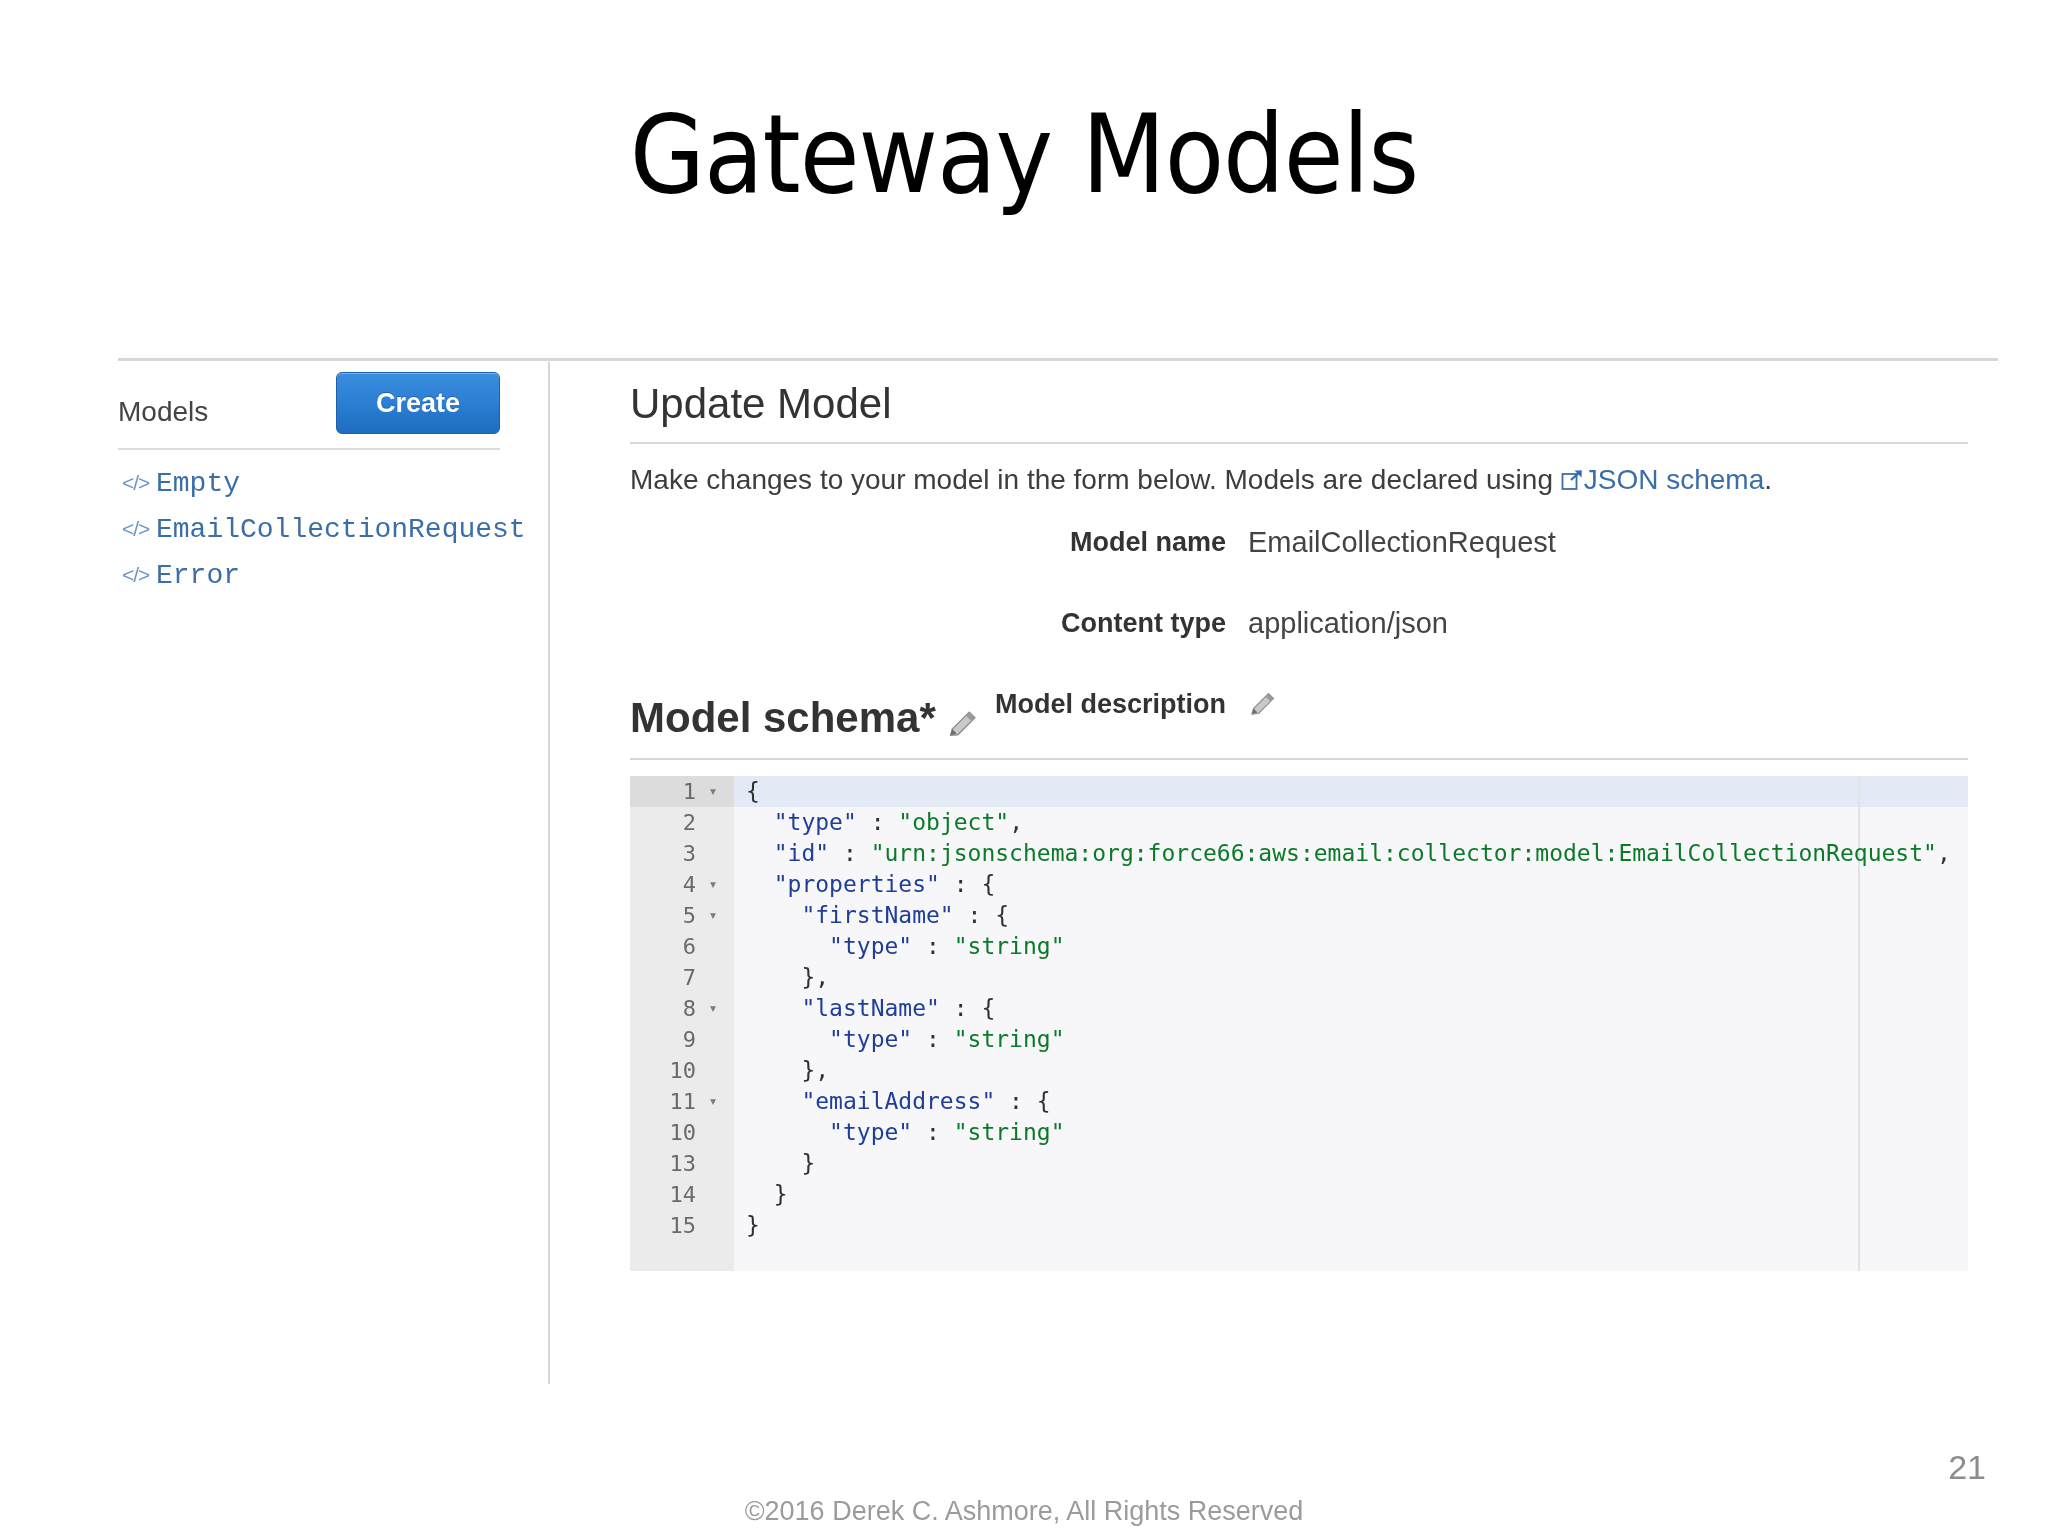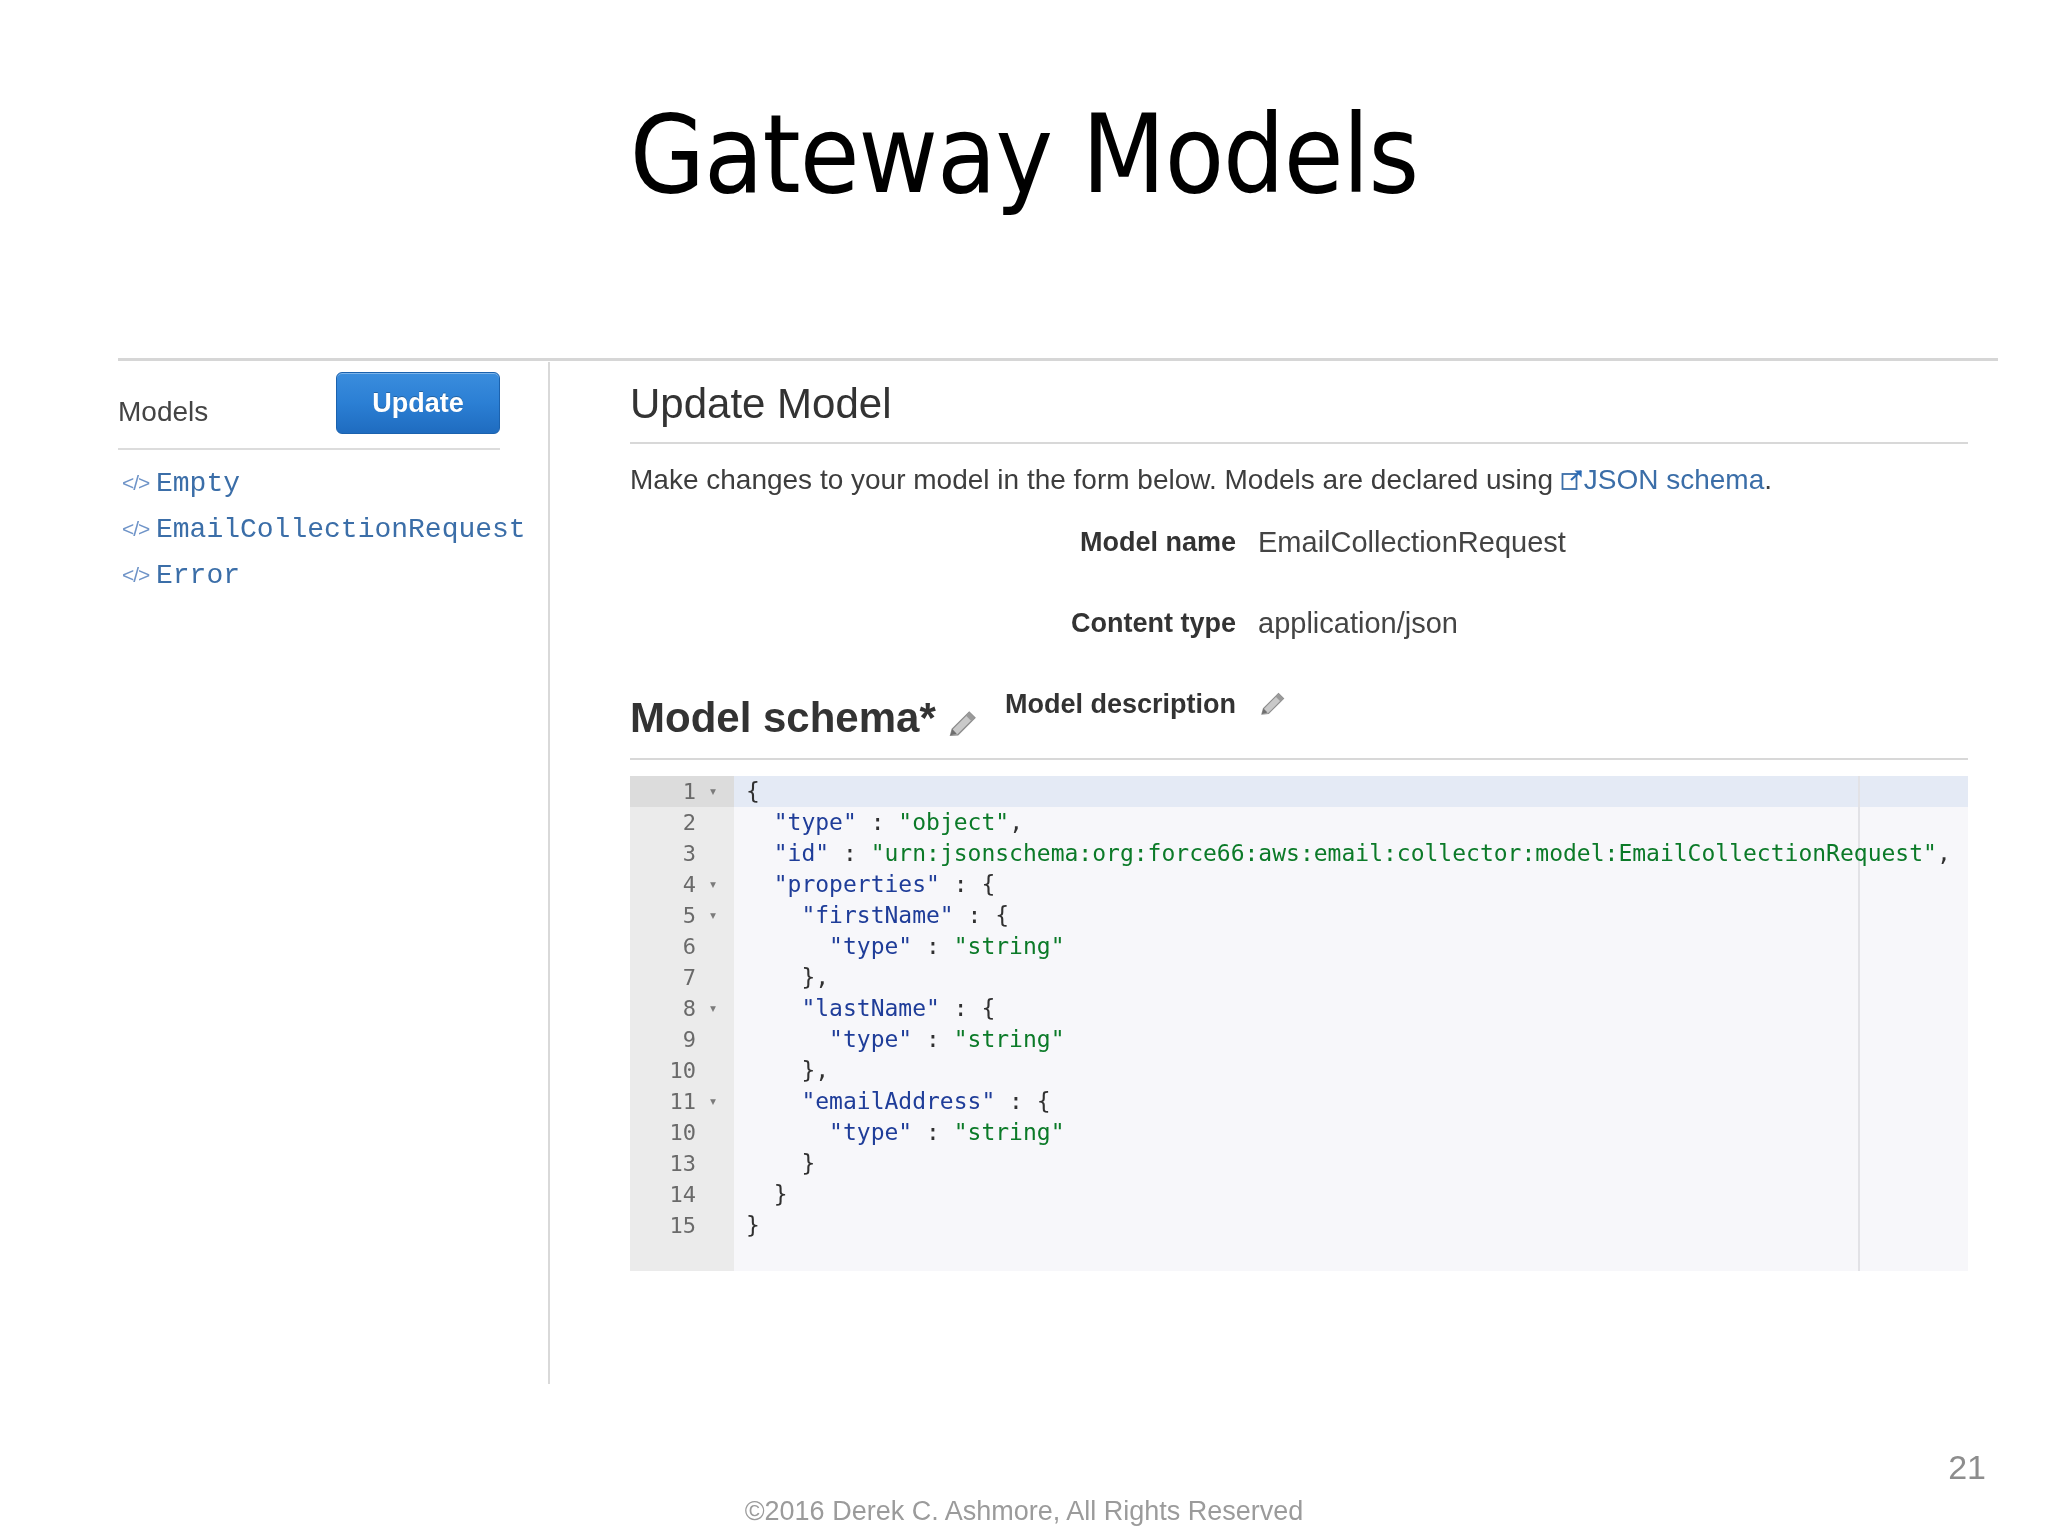--- a/index.html
+++ b/index.html
@@ -172,21 +172,21 @@
     width: 22px;
     height: 22px;
     position: relative;
     top: 2px;
     margin-right: 1px;
   }
 
   
   .form-row {
     position: absolute;
-    left: 18px;
+    left: 8px;
     width: 1404px;
     height: 48px;
     display: flex;
     align-items: center;
   }
   .form-label {
     width: 650px;
     text-align: right;
     font-size: 27px;
     font-weight: bold;
@@ -331,21 +331,21 @@
 
 <div class="slide-title">Gateway Models</div>
 
 <div class="shot">
 
   <div class="top-rule"></div>
 
   <div class="sidebar">
     <div class="sidebar-header">
       <div class="sidebar-title">Models</div>
-      <div class="create-button">Update</div>
+      <div class="create-button">Create</div>
     </div>
     <div class="sidebar-rule"></div>
 
     <div class="model-list">
       <div class="model-item">
         <span class="code-icon">&lt;/&gt;</span>
         <span class="model-item-label">Empty</span>
       </div>
       <div class="model-item">
         <span class="code-icon">&lt;/&gt;</span>

